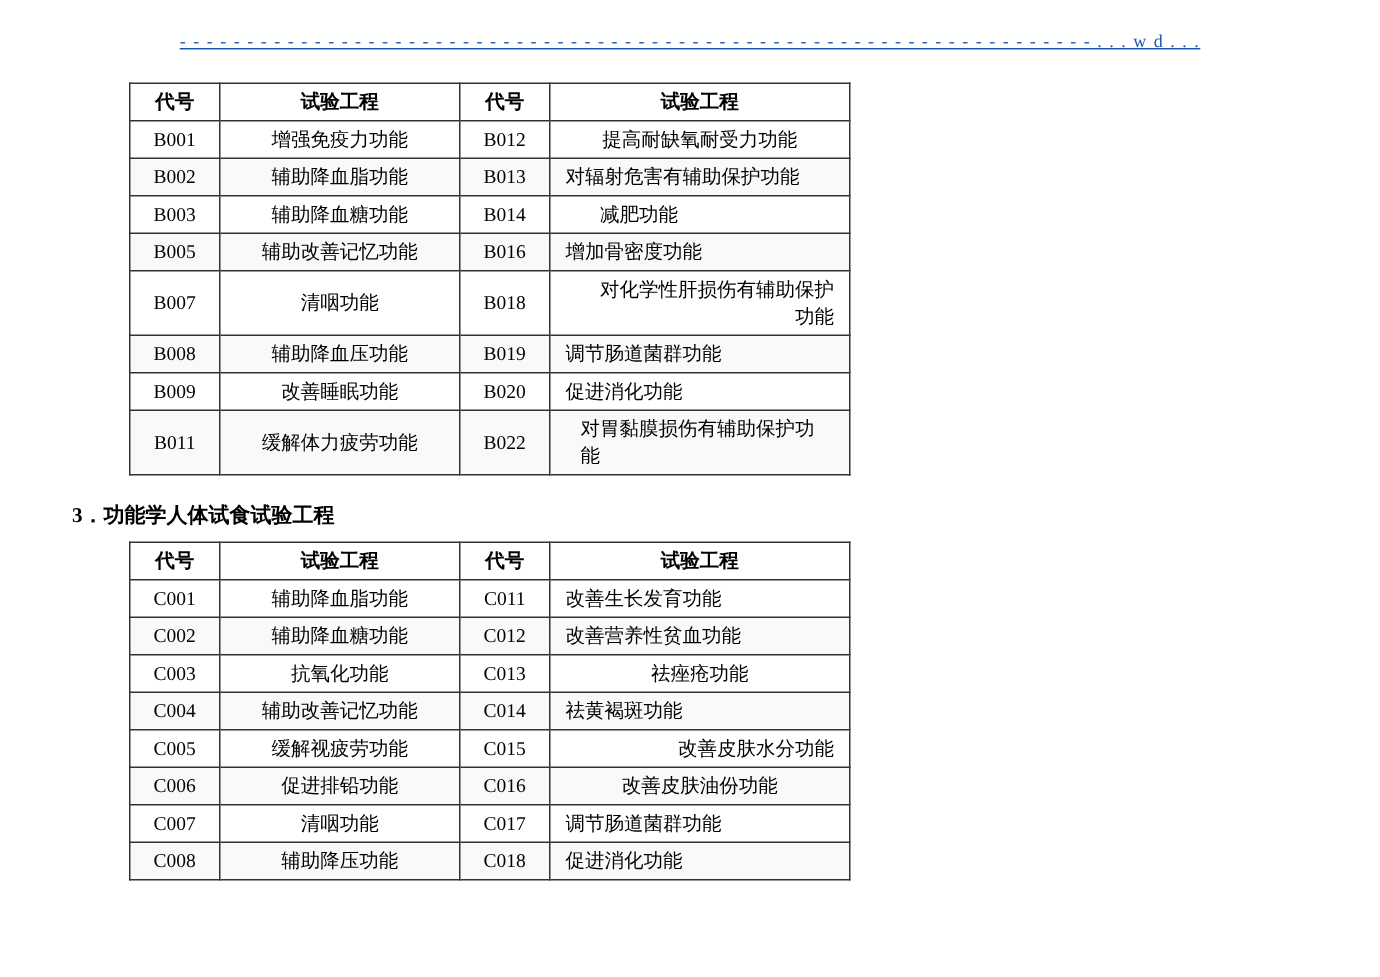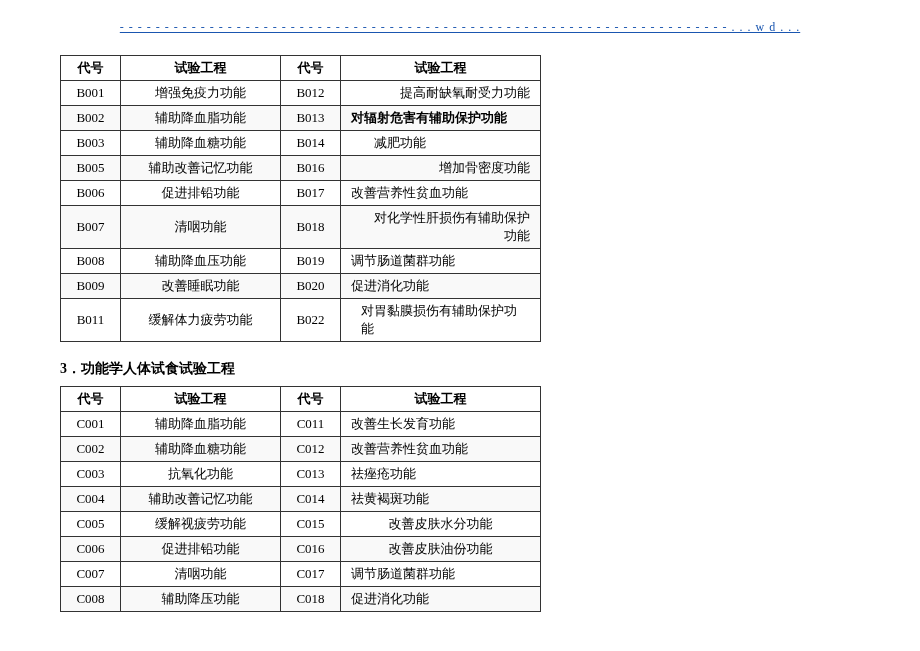--- a/index.html
+++ b/index.html
@@ -16,26 +16,26 @@
       text-align: center;
       margin-bottom: 20px;
       color: #1a56b0;
       text-decoration: underline;
       font-size: 12px;
       letter-spacing: 1px;
     }
     .section-title {
       font-size: 14px;
       font-weight: bold;
-      margin: 18px 0 8px 20px;
+      margin: 18px 0 8px 8px;
       color: #000;
     }
     table {
       border-collapse: collapse;
-      margin-left: 20px;
+      margin-left: 46px;
     }
     table td, table th {
       border: 1px solid #333;
       padding: 3px 10px;
       text-align: center;
       min-width: 60px;
     }
     .col-code { width: 60px; }
     .col-name { width: 160px; }
     .col-name-wide { width: 200px; }
@@ -58,45 +58,39 @@
       <td class="col-name">试验工程</td>
       <td class="col-code">代号</td>
       <td class="col-name-wide">试验工程</td>
     </tr>
   </thead>
   <tbody id="b-table-body">
   <tr>
         <td>B001</td>
         <td>增强免疫力功能</td>
         <td>B012</td>
-        <td style="text-align: right;">提高耐缺氧耐受力功能</td>
+        <td style="text-align: center;">提高耐缺氧耐受力功能</td>
       </tr>
       <tr>
         <td>B002</td>
         <td>辅助降血脂功能</td>
         <td>B013</td>
-        <td style="text-align: left; font-weight: bold;">对辐射危害有辅助保护功能</td>
+        <td style="text-align: left;">对辐射危害有辅助保护功能</td>
       </tr>
       <tr>
         <td>B003</td>
         <td>辅助降血糖功能</td>
         <td>B014</td>
         <td style="text-align: left; padding-left: 33px;">减肥功能</td>
       </tr>
       <tr>
         <td>B005</td>
         <td>辅助改善记忆功能</td>
         <td>B016</td>
-        <td style="text-align: right;">增加骨密度功能</td>
-      </tr>
-      <tr>
-        <td>B006</td>
-        <td>促进排铅功能</td>
-        <td>B017</td>
-        <td style="text-align: left;">改善营养性贫血功能</td>
+        <td style="text-align: left;">增加骨密度功能</td>
       </tr>
       <tr>
         <td>B007</td>
         <td>清咽功能</td>
         <td>B018</td>
         <td style="text-align: right;">对化学性肝损伤有辅助保护<br>功能</td>
       </tr>
       <tr>
         <td>B008</td>
         <td>辅助降血压功能</td>
@@ -139,33 +133,33 @@
       <tr>
         <td>C002</td>
         <td>辅助降血糖功能</td>
         <td>C012</td>
         <td style="text-align: left;">改善营养性贫血功能</td>
       </tr>
       <tr>
         <td>C003</td>
         <td>抗氧化功能</td>
         <td>C013</td>
-        <td style="text-align: left;">祛痤疮功能</td>
+        <td style="text-align: center;">祛痤疮功能</td>
       </tr>
       <tr>
         <td>C004</td>
         <td>辅助改善记忆功能</td>
         <td>C014</td>
         <td style="text-align: left;">祛黄褐斑功能</td>
       </tr>
       <tr>
         <td>C005</td>
         <td>缓解视疲劳功能</td>
         <td>C015</td>
-        <td style="text-align: center;">改善皮肤水分功能</td>
+        <td style="text-align: right;">改善皮肤水分功能</td>
       </tr>
       <tr>
         <td>C006</td>
         <td>促进排铅功能</td>
         <td>C016</td>
         <td style="text-align: center;">改善皮肤油份功能</td>
       </tr>
       <tr>
         <td>C007</td>
         <td>清咽功能</td>

